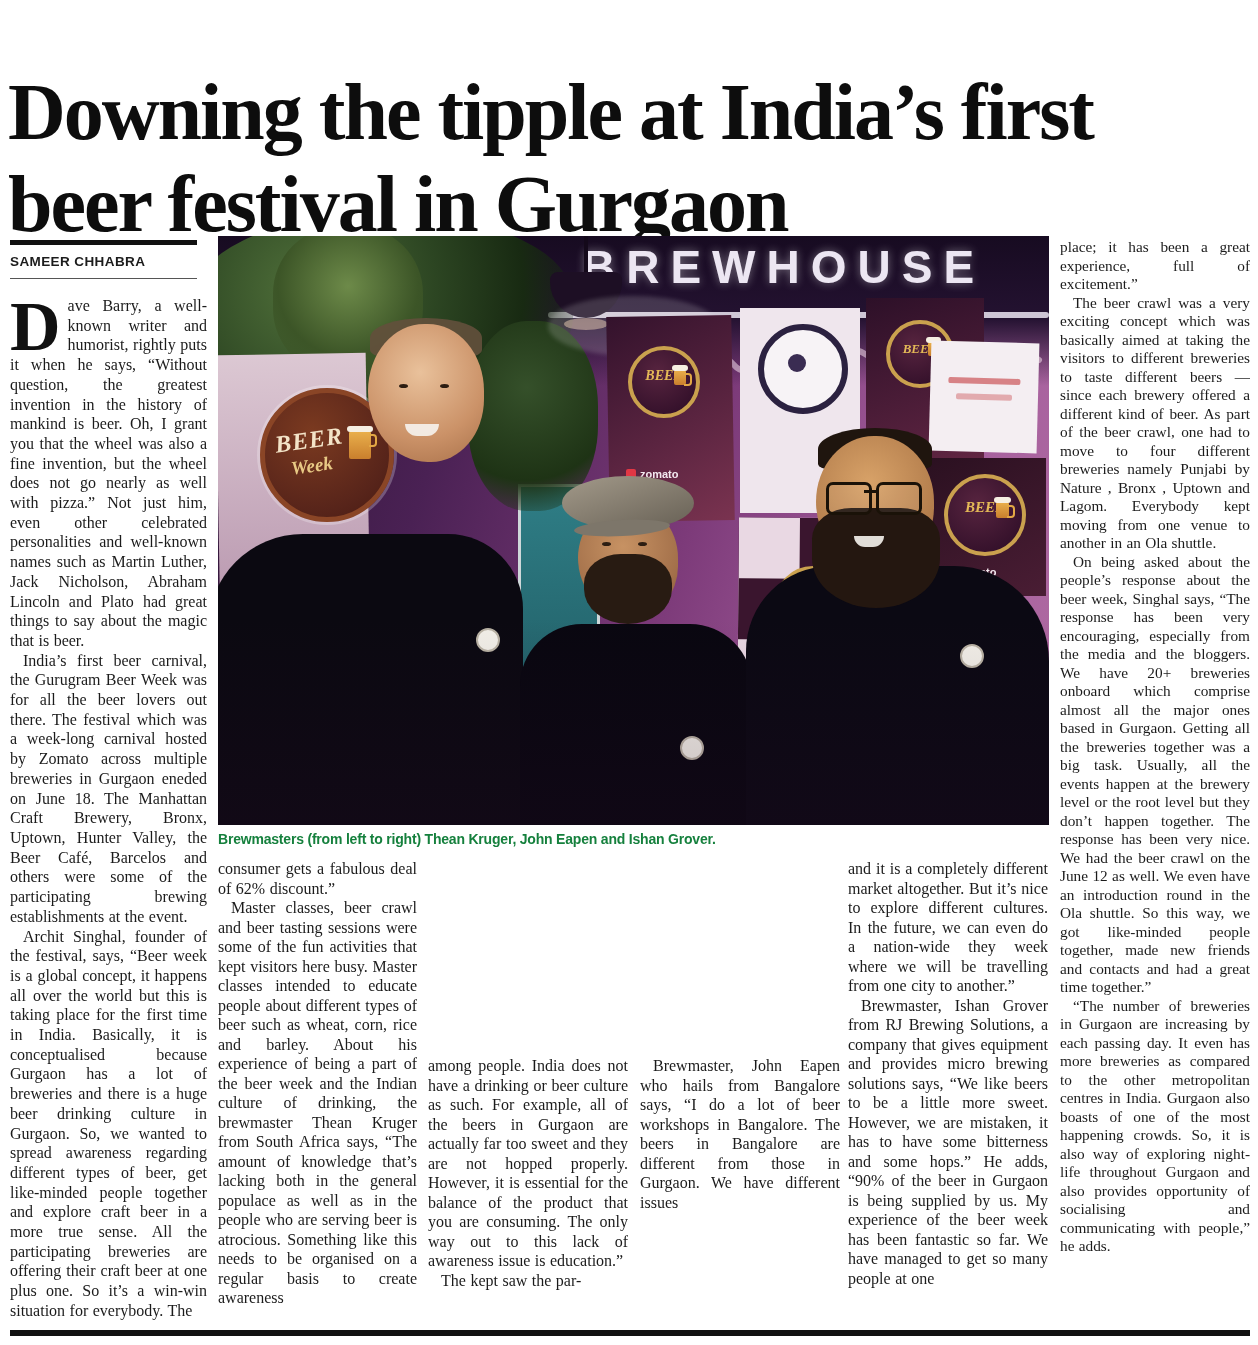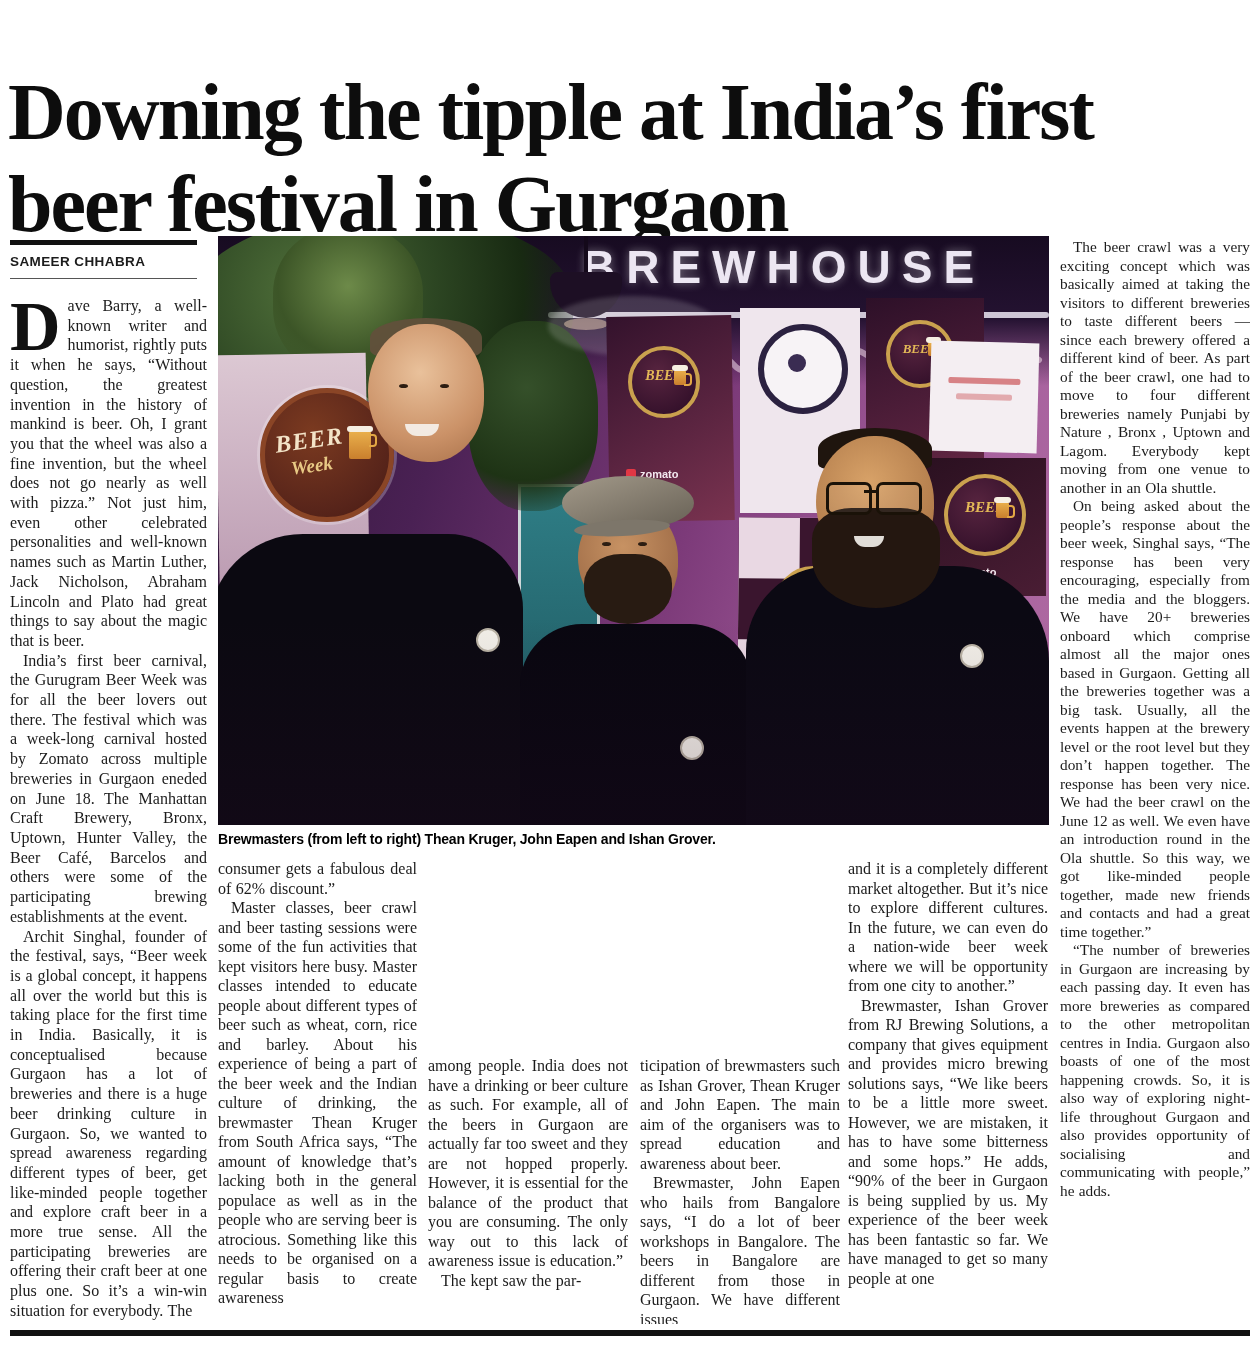--- a/index.html
+++ b/index.html
@@ -32,21 +32,21 @@
   .dropcap{float:left;font-size:70px;line-height:56px;font-weight:700;
     padding:3px 7px 0 0;color:#111;}
 
   
   .pullquote{position:absolute;left:430px;top:862px;width:422px;height:186px;
     font-style:italic;font-size:21px;line-height:34px;text-align:center;color:#2a2a2a;}
 
   
   .caption{position:absolute;left:218px;top:831px;width:831px;
     font-family:"Liberation Sans",sans-serif;font-weight:700;font-size:14px;
-    letter-spacing:-.2px;color:#000000;}
+    letter-spacing:-.2px;color:#15803d;}
 
   .bottom-rule{position:absolute;left:10px;top:1330px;width:1240px;height:6px;background:#111;}
 
   
   .photo{position:absolute;left:218px;top:236px;width:831px;height:589px;overflow:hidden;
     background:linear-gradient(108deg,#2a1330 0%,#4a2154 28%,#7c3a79 55%,#a55f9d 78%,#b06ba2 100%);}
   .ph-topband{position:absolute;left:0;top:0;width:831px;height:150px;
     background:linear-gradient(180deg,#170b21 0%,#241231 55%,rgba(36,18,49,0) 100%);}
   .ph-sign{position:absolute;left:300px;top:4px;width:531px;text-align:center;
     font-family:"Liberation Sans",sans-serif;font-weight:700;font-size:46px;letter-spacing:11px;
@@ -272,29 +272,29 @@
     <p>consumer gets a fabulous deal of 62% discount.”</p>
     <p class="ind">Master classes, beer crawl and beer tasting sessions were some of the fun activities that kept visitors here busy. Master classes intended to educate people about different types of beer such as wheat, corn, rice and barley. About his experience of being a part of the beer week and the Indian culture of drinking, the brewmaster Thean Kruger from South Africa says, “The amount of knowledge that’s lacking both in the general populace as well as in the people who are serving beer is atrocious. Something like this needs to be organised on a regular basis to create awareness</p>
   </div>
 
   <div class="bodycol col3">
     <p>among people. India does not have a drinking or beer culture as such. For example, all of the beers in Gurgaon are actually far too sweet and they are not hopped properly. However, it is essential for the balance of the product that you are consuming. The only way out to this lack of awareness issue is education.”</p>
     <p class="ind">The kept saw the par-</p>
   </div>
 
   <div class="bodycol col4">
-    <p>ticipation of brewmasters such as Ishan Grover, Thean Kruger and John Eapen. The main aim of the organisers was to spread education and awareness about beer.</p>
     <p class="ind">Brewmaster, John Eapen who hails from Bangalore says, “I do a lot of beer workshops in Bangalore. The beers in Bangalore are different from those in Gurgaon. We have different issues</p>
   </div>
 
   <div class="bodycol col5">
-    <p>and it is a completely different market altogether. But it’s nice to explore different cultures. In the future, we can even do a nation-wide beer week where we will be opportunity from one city to another.”</p>
+    <p>and it is a completely different market altogether. But it’s nice to explore different cultures. In the future, we can even do a nation-wide they week where we will be travelling from one city to another.”</p>
     <p class="ind">Brewmaster, Ishan Grover from RJ Brewing Solutions, a company that gives equipment and provides micro brewing solutions says, “We like beers to be a little more sweet. However, we are mistaken, it has to have some bitterness and some hops.” He adds, “90% of the beer in Gurgaon is being supplied by us. My experience of the beer week has been fantastic so far. We have managed to get so many people at one</p>
   </div>
 
   <div class="bodycol col6">
+    <p>place; it has been a great experience, full of excitement.”</p>
     <p class="ind">The beer crawl was a very exciting concept which was basically aimed at taking the visitors to different breweries to taste different beers — since each brewery offered a different kind of beer. As part of the beer crawl, one had to move to four different breweries namely Punjabi by Nature , Bronx , Uptown and Lagom. Everybody kept moving from one venue to another in an Ola shuttle.</p>
     <p class="ind">On being asked about the people’s response about the beer week, Singhal says, “The response has been very encouraging, especially from the media and the bloggers. We have 20+ breweries onboard which comprise almost all the major ones based in Gurgaon. Getting all the breweries together was a big task. Usually, all the events happen at the brewery level or the root level but they don’t happen together. The response has been very nice. We had the beer crawl on the June 12 as well. We even have an introduction round in the Ola shuttle. So this way, we got like-minded people together, made new friends and contacts and had a great time together.”</p>
     <p class="ind">“The number of breweries in Gurgaon are increasing by each passing day. It even has more breweries as compared to the other metropolitan centres in India. Gurgaon also boasts of one of the most happening crowds. So, it is also way of exploring night-life throughout Gurgaon and also provides opportunity of socialising and communicating with people,” he adds.</p>
   </div>
 
   <div class="bottom-rule"></div>
 </div>
 
 </body></html>

